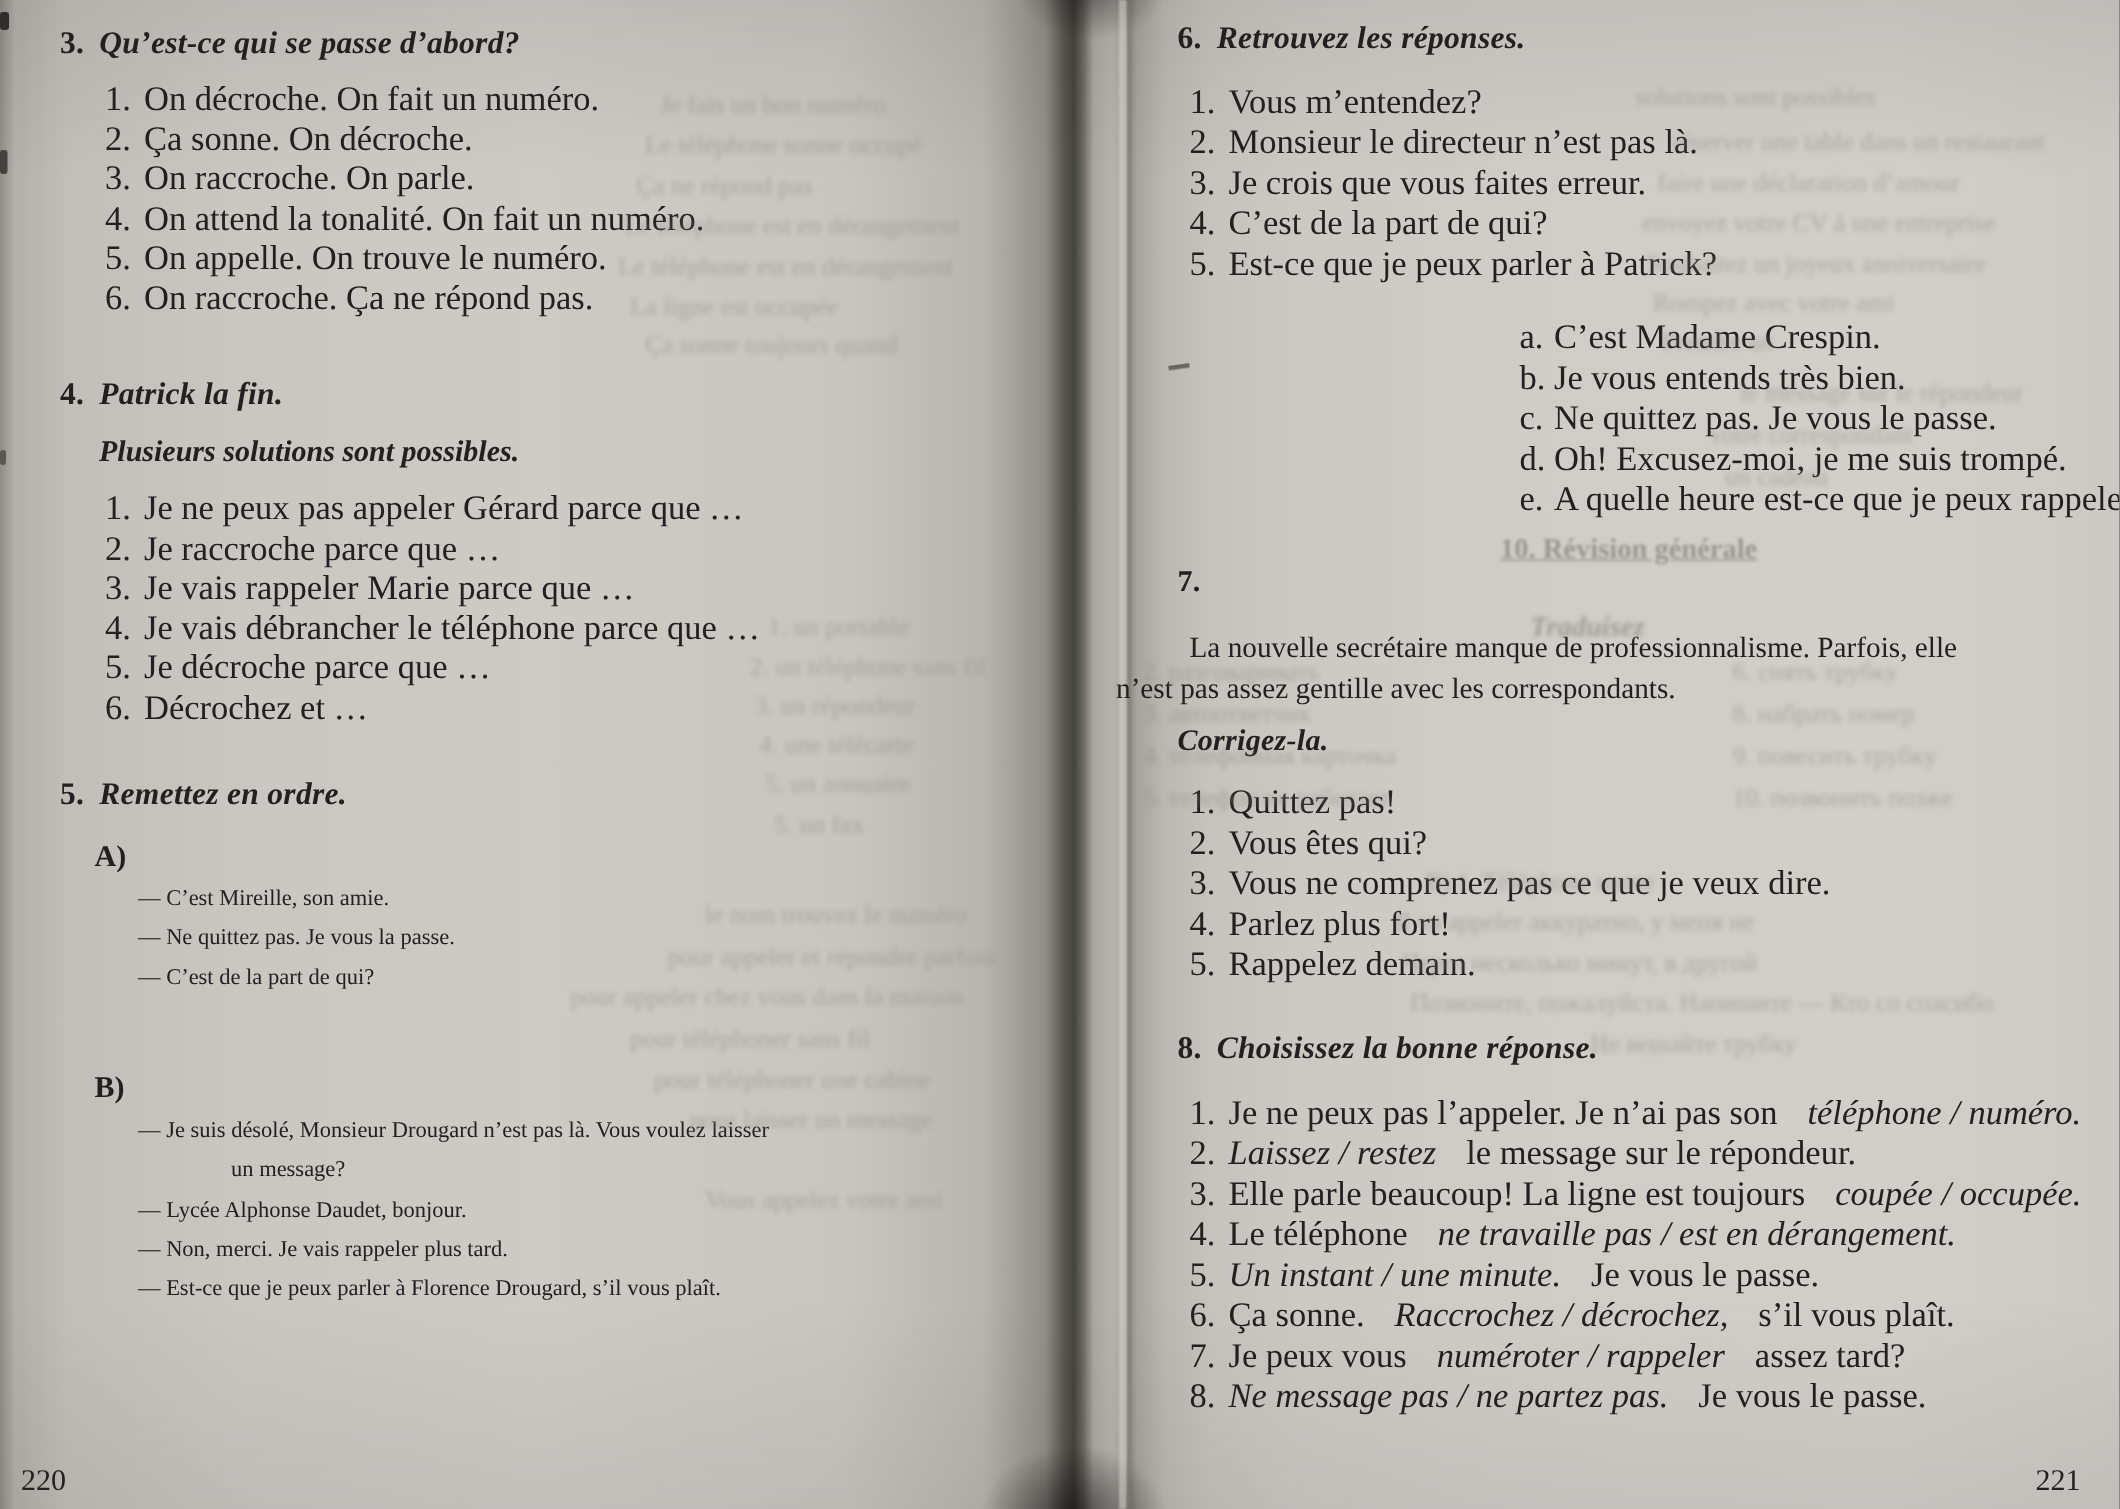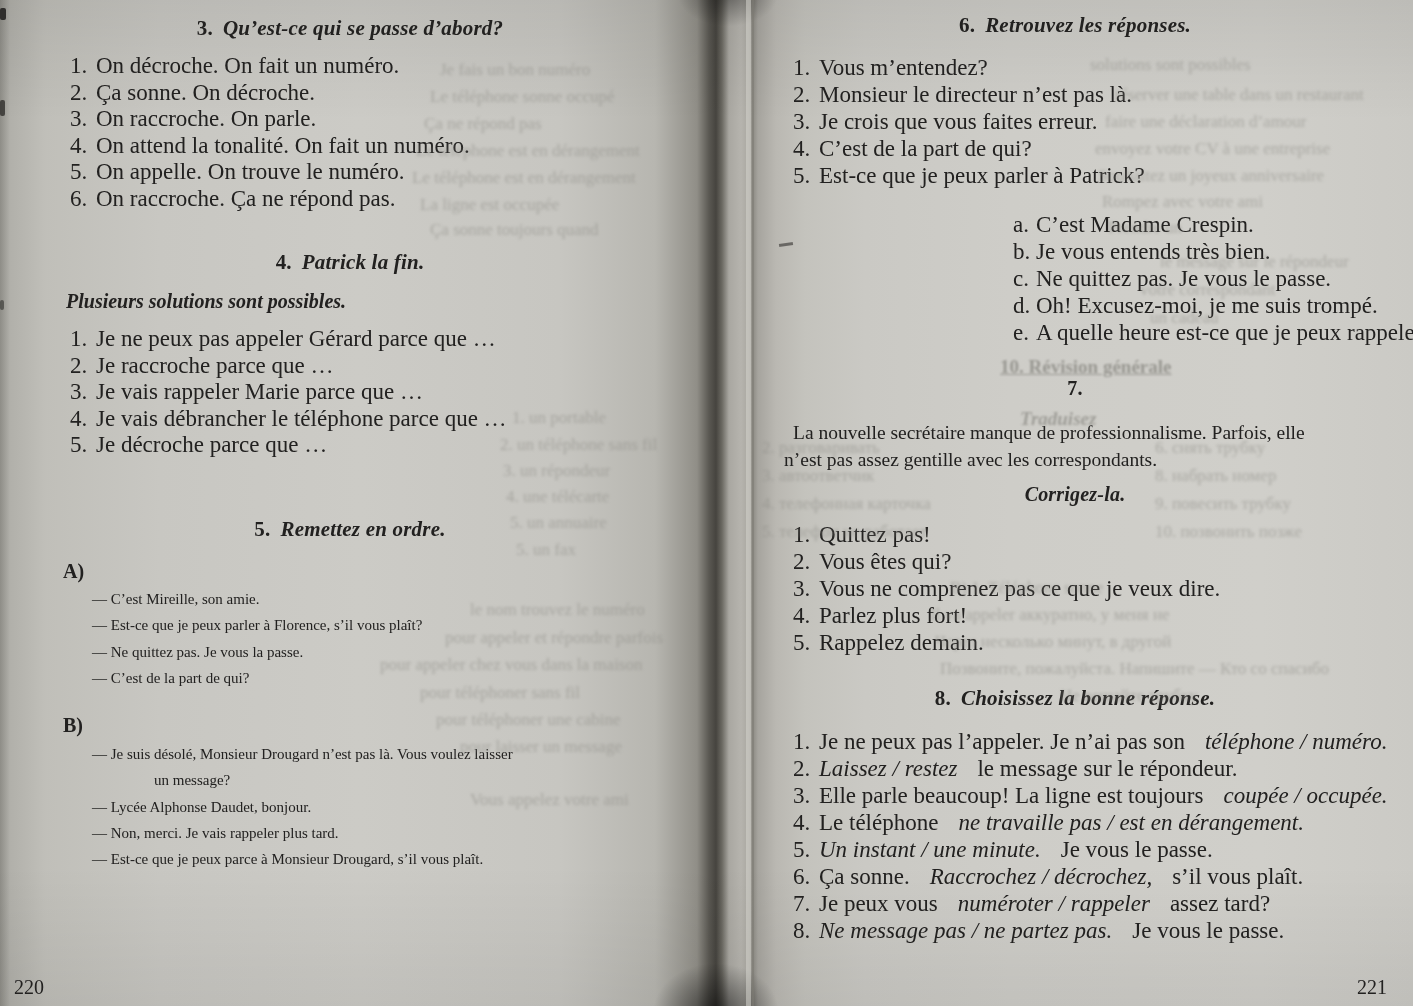--- a/index.html
+++ b/index.html
@@ -15,21 +15,21 @@
       linear-gradient(180deg, rgba(0,0,0,.07) 0, rgba(0,0,0,0) 12%, rgba(0,0,0,0) 86%, rgba(0,0,0,.06) 100%),
       linear-gradient(90deg,
         #8e8d87 0px,#b1b0aa 10px,#c0bfb9 45px,#c8c7c2 160px,#cccbc6 360px,
         #c7c6c1 560px,#b7b6b0 655px,#908e87 697px,#5a5852 709px,#46443f 716px,
         #6b6962 722px,#a9a7a1 729px,#b6b4ae 741px,#a9a7a0 749px,#8e8c85 753px,
         #a6a49e 758px,#bab8b2 776px,#c4c3bd 805px,#cac9c4 865px,#cecdc8 1010px,
         #d0cfca 1260px,#cbcac5 1413px);
   }
   .book *{position:absolute;}
   
-  .exh{ text-align:center; font-size:21px; font-weight:bold; white-space:nowrap; letter-spacing:.2px;}
+  .exh{ font-size:21px; font-weight:bold; white-space:nowrap; letter-spacing:.2px;}
   .exh .exnum{ position:static; font-style:normal; margin-right:10px;}
   .exh .extitle{ position:static; font-style:italic;}
   .note{ font-size:20px; font-weight:bold; font-style:italic; white-space:nowrap;}
   .list{ font-size:23px; white-space:nowrap;}
   .list .li{ position:static; display:block; height:26.5px; line-height:26.5px;}
   .list.rp .li{ height:27px; line-height:27px;}
   .list .n{ position:static; display:inline-block; width:26px;}
   .list .t{ position:static;}
   .dl{ font-size:15px; white-space:nowrap;}
   .dl .dline{ position:static; display:block; height:26.3px; line-height:26.3px;}
@@ -81,39 +81,39 @@
   <div class="exh" style="left:40px;top:250px;width:620px;">
     <span class="exnum">4.</span><span class="extitle">Patrick la fin.</span>
   </div>
   <div class="note" style="left:66px;top:290px;">Plusieurs solutions sont possibles.</div>
   <div class="list" style="left:70px;top:326px;">
     <div class="li"><span class="n">1.</span><span class="t">Je ne peux pas appeler Gérard parce que …</span></div>
     <div class="li"><span class="n">2.</span><span class="t">Je raccroche parce que …</span></div>
     <div class="li"><span class="n">3.</span><span class="t">Je vais rappeler Marie parce que …</span></div>
     <div class="li"><span class="n">4.</span><span class="t">Je vais débrancher le téléphone parce que …</span></div>
     <div class="li"><span class="n">5.</span><span class="t">Je décroche parce que …</span></div>
+    <div class="li"><span class="n">6.</span><span class="t">Décrochez et …</span></div>
   </div>
 
   <div class="exh" style="left:40px;top:517px;width:620px;">
     <span class="exnum">5.</span><span class="extitle">Remettez en ordre.</span>
   </div>
   <div class="seclabel" style="left:63px;top:560px;">A)</div>
   <div class="dl" style="left:92px;top:586px;">
     <div class="dline">— C’est Mireille, son amie.</div>
-    <div class="dline">— Est-ce que je peux parler à Florence, s’il vous plaît?</div>
     <div class="dline">— Ne quittez pas. Je vous la passe.</div>
     <div class="dline">— C’est de la part de qui?</div>
   </div>
   <div class="seclabel" style="left:63px;top:714px;">B)</div>
   <div class="dl" style="left:92px;top:741px;">
     <div class="dline">— Je suis désolé, Monsieur Drougard n’est pas là. Vous voulez laisser</div>
     <div class="dline cont">un message?</div>
     <div class="dline">— Lycée Alphonse Daudet, bonjour.</div>
     <div class="dline">— Non, merci. Je vais rappeler plus tard.</div>
-    <div class="dline">— Est-ce que je peux parce à Monsieur Drougard, s’il vous plaît.</div>
+    <div class="dline">— Est-ce que je peux parler à Florence Drougard, s’il vous plaît.</div>
   </div>
   <div class="pagenum" style="left:14px;top:976px;">220</div>
 
   <div class="ghost" style="left:440px;top:60px;">Je fais un bon numéro</div>
   <div class="ghost" style="left:430px;top:87px;">Le téléphone sonne occupé</div>
   <div class="ghost" style="left:424px;top:114px;">Ça ne répond pas</div>
   <div class="ghost" style="left:416px;top:141px;">Le téléphone est en dérangement</div>
   <div class="ghost" style="left:412px;top:168px;">Le téléphone est en dérangement</div>
   <div class="ghost" style="left:420px;top:195px;">La ligne est occupée</div>
   <div class="ghost" style="left:430px;top:220px;">Ça sonne toujours quand</div>
@@ -146,21 +146,21 @@
     <div class="li"><span class="n" style="width:23px;">b.</span><span class="t">Je vous entends très bien.</span></div>
     <div class="li"><span class="n" style="width:23px;">c.</span><span class="t">Ne quittez pas. Je vous le passe.</span></div>
     <div class="li"><span class="n" style="width:23px;">d.</span><span class="t">Oh! Excusez-moi, je me suis trompé.</span></div>
     <div class="li"><span class="n" style="width:23px;">e.</span><span class="t">A quelle heure est-ce que je peux rappeler?</span></div>
   </div>
 
   <div class="exh" style="left:785px;top:377px;width:580px;font-size:20px;">
     <span class="exnum" style="margin-right:0;">7.</span>
   </div>
   <div class="para-line" style="left:793px;top:419px;">La nouvelle secrétaire manque de professionnalisme. Parfois, elle</div>
-  <div class="para-line" style="left:744px;top:446px;margin-left:40px;">n’est pas assez gentille avec les correspondants.</div>
+  <div class="para-line" style="left:744px;top:446px;">n’est pas assez gentille avec les correspondants.</div>
   <div class="exh" style="left:785px;top:483px;width:580px;font-size:20px;">
     <span class="extitle">Corrigez-la.</span>
   </div>
   <div class="list rp" style="left:793px;top:521px;">
     <div class="li"><span class="n">1.</span><span class="t">Quittez pas!</span></div>
     <div class="li"><span class="n">2.</span><span class="t">Vous êtes qui?</span></div>
     <div class="li"><span class="n">3.</span><span class="t">Vous ne comprenez pas ce que je veux dire.</span></div>
     <div class="li"><span class="n">4.</span><span class="t">Parlez plus fort!</span></div>
     <div class="li"><span class="n">5.</span><span class="t">Rappelez demain.</span></div>
   </div>

